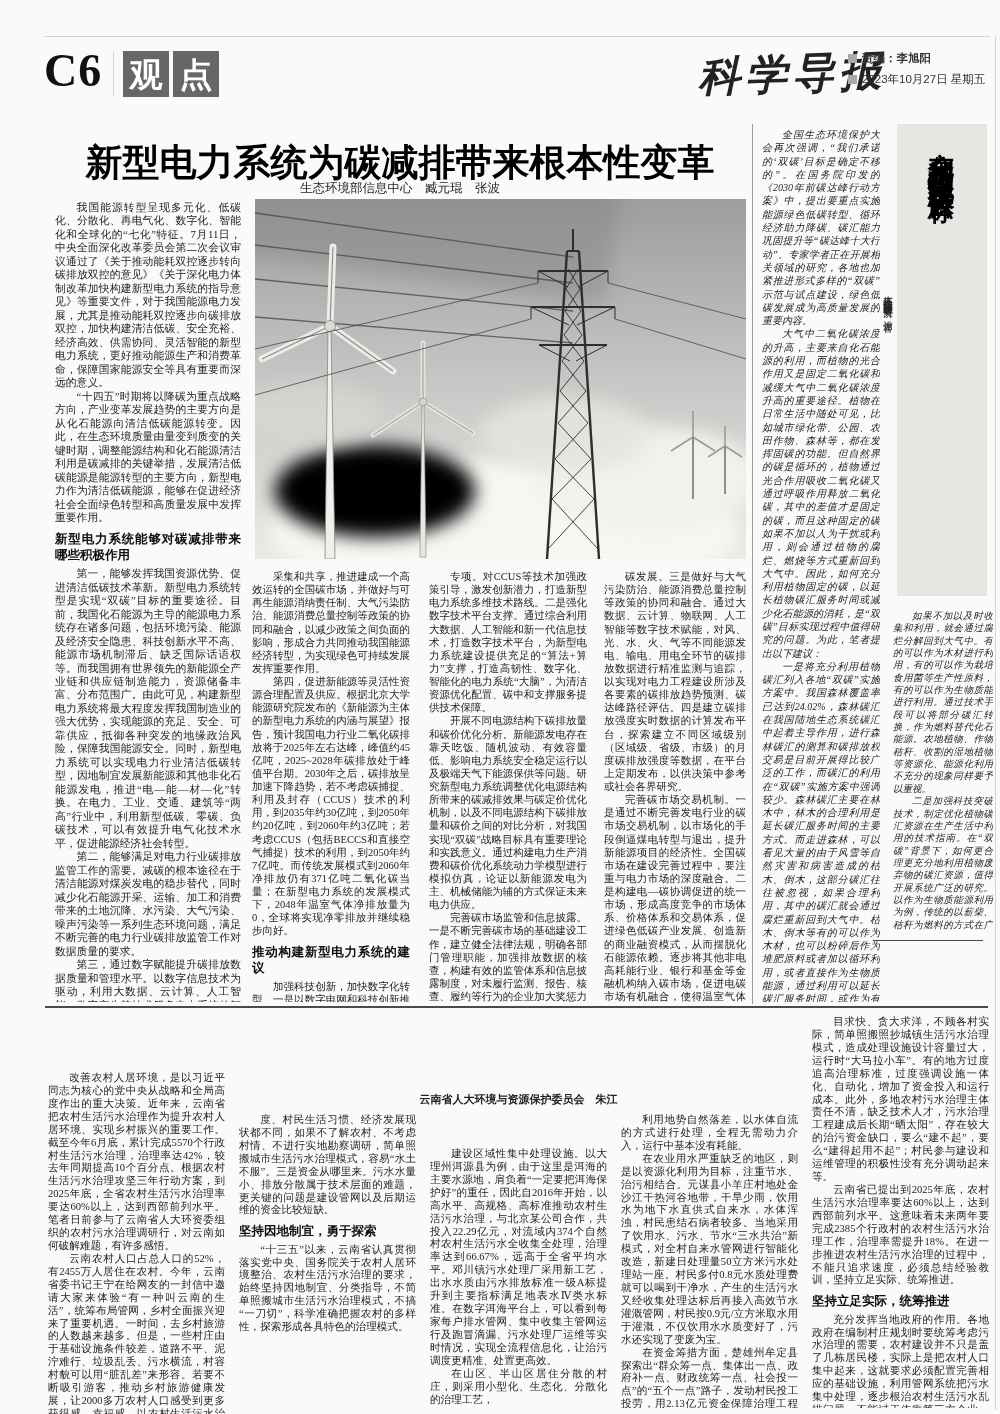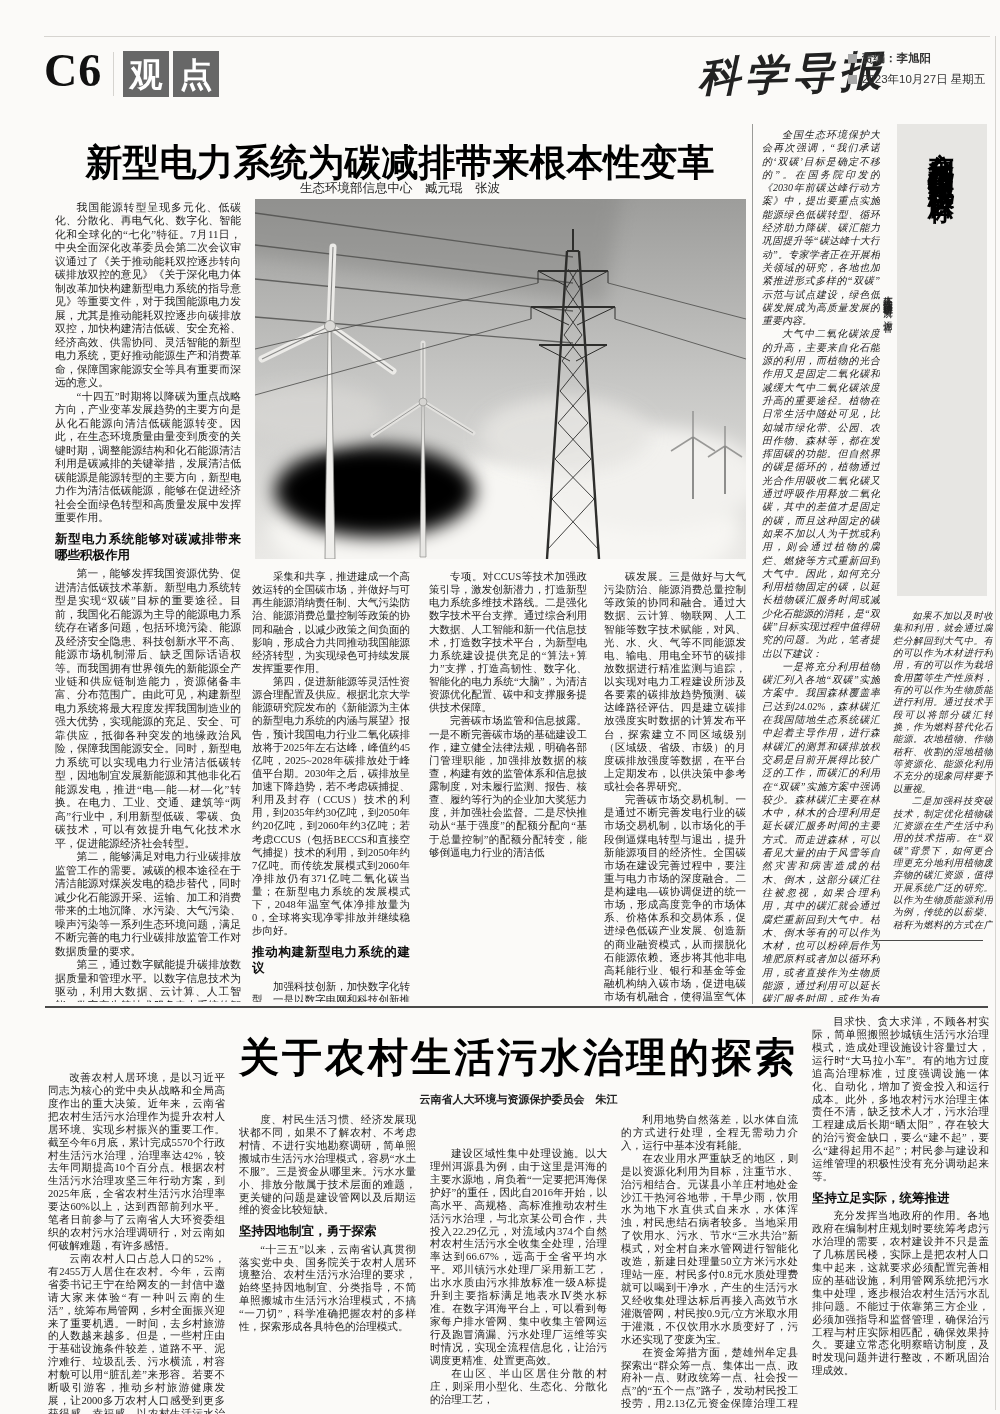--- a/index.html
+++ b/index.html
@@ -199,20 +199,21 @@
   </div>
 
   <div class="abs coltext" style="left:252px;top:570px;width:158px;height:432px;">
     <p>采集和共享，推进建成一个高效运转的全国碳市场，并做好与可再生能源消纳责任制、大气污染防治、能源消费总量控制等政策的协同和融合，以减少政策之间负面的影响，形成合力共同推动我国能源经济转型，为实现绿色可持续发展发挥重要作用。</p>
     <p>第四，促进新能源等灵活性资源合理配置及供应。根据北京大学能源研究院发布的《新能源为主体的新型电力系统的内涵与展望》报告，预计我国电力行业二氧化碳排放将于2025年左右达峰，峰值约45亿吨，2025~2028年碳排放处于峰值平台期。2030年之后，碳排放呈加速下降趋势，若不考虑碳捕捉、利用及封存（CCUS）技术的利用，到2035年约30亿吨，到2050年约20亿吨，到2060年约3亿吨；若考虑CCUS（包括BECCS和直接空气捕捉）技术的利用，到2050年约7亿吨。而传统发展模式到2060年净排放仍有371亿吨二氧化碳当量；在新型电力系统的发展模式下，2048年温室气体净排放量为0，全球将实现净零排放并继续稳步向好。</p>
     <p class="subhead">推动构建新型电力系统的建议</p>
     <p>加强科技创新，加快数字化转型。一是以数字电网和科技创新推动构建新型电力系统，着力抓好重大关键技术科技攻关，做好新型电力系统关键技术攻关顶层布局，设立一批重大科技</p>
   </div>
   <div class="abs coltext" style="left:429px;top:570px;width:158px;height:432px;">
     <p>专项。对CCUS等技术加强政策引导，激发创新潜力，打造新型电力系统多维技术路线。二是强化数字技术平台支撑。通过综合利用大数据、人工智能和新一代信息技术，打造数字技术平台，为新型电力系统建设提供充足的“算法+算力”支撑，打造高韧性、数字化、智能化的电力系统“大脑”，为清洁资源优化配置、碳中和支撑服务提供技术保障。</p>
+    <p>开展不同电源结构下碳排放量和碳价优化分析。新能源发电存在靠天吃饭、随机波动、有效容量低、影响电力系统安全稳定运行以及极端天气下能源保供等问题。研究新型电力系统调整优化电源结构所带来的碳减排效果与碳定价优化机制，以及不同电源结构下碳排放量和碳价之间的对比分析，对我国实现“双碳”战略目标具有重要理论和实践意义。通过构建电力生产消费和碳价优化系统动力学模型进行模拟仿真，论证以新能源发电为主、机械储能为辅的方式保证未来电力供应。</p>
     <p>完善碳市场监管和信息披露。一是不断完善碳市场的基础建设工作，建立健全法律法规，明确各部门管理职能，加强排放数据的核查，构建有效的监管体系和信息披露制度，对未履行监测、报告、核查、履约等行为的企业加大奖惩力度，并加强社会监督。二是尽快推动从“基于强度”的配额分配向“基于总量控制”的配额分配转变，能够倒逼电力行业的清洁低</p>
   </div>
   <div class="abs coltext" style="left:604px;top:570px;width:142px;height:432px;">
     <p>碳发展。三是做好与大气污染防治、能源消费总量控制等政策的协同和融合。通过大数据、云计算、物联网、人工智能等数字技术赋能，对风、光、水、火、气等不同能源发电、输电、用电全环节的碳排放数据进行精准监测与追踪，以实现对电力工程建设所涉及各要素的碳排放趋势预测、碳达峰路径评估。四是建立碳排放强度实时数据的计算发布平台，探索建立不同区域级别（区域级、省级、市级）的月度碳排放强度等数据，在平台上定期发布，以供决策中参考或社会各界研究。</p>
     <p>完善碳市场交易机制。一是通过不断完善发电行业的碳市场交易机制，以市场化的手段倒逼煤电转型与退出，提升新能源项目的经济性。全国碳市场在建设完善过程中，要注重与电力市场的深度融合。二是构建电—碳协调促进的统一市场，形成高度竞争的市场体系、价格体系和交易体系，促进绿色低碳产业发展、创造新的商业融资模式，从而摆脱化石能源依赖。逐步将其他非电高耗能行业、银行和基金等金融机构纳入碳市场，促进电碳市场有机融合，使得温室气体排放的环境外部性社会成本内部化，推动火电的绿色转型和清洁能源的绿色属性价值化。</p>
 
   </div>
 
   <div class="abs" style="left:752px;top:124px;width:1px;height:880px;background:#9a9a98;"></div>
 
@@ -236,37 +237,37 @@
   <div class="abs rule-dark" style="left:873px;top:940px;width:110px;height:1px;"></div>
 
   <div class="abs rule-dark" style="left:45px;top:1006px;width:943px;height:2px;"></div>
 
   <div class="abs coltext" style="left:48px;top:1072px;width:177px;height:392px;font-size:10.6px;line-height:1.22;">
     <p>改善农村人居环境，是以习近平同志为核心的党中央从战略和全局高度作出的重大决策。近年来，云南省把农村生活污水治理作为提升农村人居环境、实现乡村振兴的重要工作。截至今年6月底，累计完成5570个行政村生活污水治理，治理率达42%，较去年同期提高10个百分点。根据农村生活污水治理攻坚三年行动方案，到2025年底，全省农村生活污水治理率要达60%以上，达到西部前列水平。笔者日前参与了云南省人大环资委组织的农村污水治理调研行，对云南如何破解难题，有许多感悟。</p>
     <p>云南农村人口占总人口的52%，有2455万人居住在农村。今年，云南省委书记王宁在给网友的一封信中邀请大家来体验“有一种叫云南的生活”，统筹布局管网，乡村全面振兴迎来了重要机遇。一时间，去乡村旅游的人数越来越多。但是，一些村庄由于基础设施条件较差，道路不平、泥泞难行、垃圾乱丢、污水横流，村容村貌可以用“脏乱差”来形容。若要不断吸引游客，推动乡村旅游健康发展，让2000多万农村人口感受到更多获得感、幸福感，以农村生活污水治理推动农村人居环境改善，是迫切而现实的选择。</p>
     <p>农村生活污水治理面临3个难题。一是污水收集方式的选择。云南省有13251个行政村、128181个自然村，80%的村庄分布在山区、半山区。村民住宅基本都是自己建造且零散分布在很广的范围，生活污水排放点多、水量小，有的就近排入天然水体，还有的随意泼到房前屋后，自然蒸发或渗入土壤，没有收集污水的管网系统。二是污水治理工艺如何因地制宜。每个村庄位置地势高低、集中分散程</p>
   </div>
 
-  <div class="abs bottom-title" style="left:239px;top:1030px;width:559px;">关于农村生活污水治理的探索</div>
   <div class="abs bottom-byline" style="left:239px;top:1092px;width:559px;">云南省人大环境与资源保护委员会　朱江</div>
 
   <div class="abs coltext" style="left:239px;top:1114px;width:177px;height:294px;font-size:10.6px;line-height:1.22;">
     <p>度、村民生活习惯、经济发展现状都不同，如果不了解农村、不考虑村情、不进行实地勘察调研，简单照搬城市生活污水治理模式，容易“水土不服”。三是资金从哪里来。污水水量小、排放分散属于技术层面的难题，更关键的问题是建设管网以及后期运维的资金比较短缺。</p>
     <p class="subhead">坚持因地制宜，勇于探索</p>
     <p>“十三五”以来，云南省认真贯彻落实党中央、国务院关于农村人居环境整治、农村生活污水治理的要求，始终坚持因地制宜、分类指导，不简单照搬城市生活污水治理模式，不搞“一刀切”，科学准确把握农村的多样性，探索形成各具特色的治理模式。</p>
   </div>
   <div class="abs coltext" style="left:430px;top:1114px;width:177px;height:294px;font-size:10.6px;line-height:1.22;margin-top:34px;">
     <p>建设区域性集中处理设施。以大理州洱源县为例，由于这里是洱海的主要水源地，肩负着“一定要把洱海保护好”的重任，因此自2016年开始，以高水平、高规格、高标准推动农村生活污水治理，与北京某公司合作，共投入22.29亿元，对流域内374个自然村农村生活污水全收集全处理，治理率达到66.67%，远高于全省平均水平。邓川镇污水处理厂采用新工艺，出水水质由污水排放标准一级A标提升到主要指标满足地表水Ⅳ类水标准。在数字洱海平台上，可以看到每家每户排水管网、集中收集主管网运行及跑冒滴漏、污水处理厂运维等实时情况，实现全流程信息化，让治污调度更精准、处置更高效。</p>
     <p>在山区、半山区居住分散的村庄，则采用小型化、生态化、分散化的治理工艺，</p>
   </div>
   <div class="abs coltext" style="left:621px;top:1114px;width:177px;height:294px;font-size:10.6px;line-height:1.22;">
     <p>利用地势自然落差，以水体自流的方式进行处理，全程无需动力介入，运行中基本没有耗能。</p>
     <p>在农业用水严重缺乏的地区，则是以资源化利用为目标，注重节水、治污相结合。元谋县小羊庄村地处金沙江干热河谷地带，干旱少雨，饮用水为地下水直供式自来水，水体浑浊，村民患结石病者较多。当地采用了饮用水、污水、节水“三水共治”新模式，对全村自来水管网进行智能化改造，新建日处理量50立方米污水处理站一座。村民多付0.8元水质处理费就可以喝到干净水，产生的生活污水又经收集处理达标后再接入高效节水灌溉管网，村民按0.9元/立方米取水用于灌溉，不仅饮用水水质变好了，污水还实现了变废为宝。</p>
     <p>在资金筹措方面，楚雄州牟定县探索出“群众筹一点、集体出一点、政府补一点、财政统筹一点、社会投一点”的“五个一点”路子，发动村民投工投劳，用2.13亿元资金保障治理工程落地。调研中也发现，个别地方没有找准定位，盲</p>
   </div>
   <div class="abs coltext" style="left:812px;top:1016px;width:177px;height:392px;font-size:10.6px;line-height:1.22;">
     <p>目求快、贪大求洋，不顾各村实际，简单照搬照抄城镇生活污水治理模式，造成处理设施设计容量过大，运行时“大马拉小车”。有的地方过度追高治理标准，过度强调设施一体化、自动化，增加了资金投入和运行成本。此外，多地农村污水治理主体责任不清，缺乏技术人才，污水治理工程建成后长期“晒太阳”，存在较大的治污资金缺口，要么“建不起”，要么“建得起用不起”；村民参与建设和运维管理的积极性没有充分调动起来等。</p>
+    <p>云南省已提出到2025年底，农村生活污水治理率要达60%以上，达到西部前列水平。这意味着未来两年要完成2385个行政村的农村生活污水治理工作，治理率需提升18%。在进一步推进农村生活污水治理的过程中，不能只追求速度，必须总结经验教训，坚持立足实际、统筹推进。</p>
     <p class="subhead">坚持立足实际，统筹推进</p>
     <p>充分发挥当地政府的作用。各地政府在编制村庄规划时要统筹考虑污水治理的需要，农村建设并不只是盖了几栋居民楼，实际上是把农村人口集中起来，这就要求必须配置完善相应的基础设施，利用管网系统把污水集中处理，逐步根治农村生活污水乱排问题。不能过于依靠第三方企业，必须加强指导和监督管理，确保治污工程与村庄实际相匹配，确保效果持久。要建立常态化明察暗访制度，及时发现问题并进行整改，不断巩固治理成效。</p>
 
   </div>
 
 </div>
 
 </body></html>

